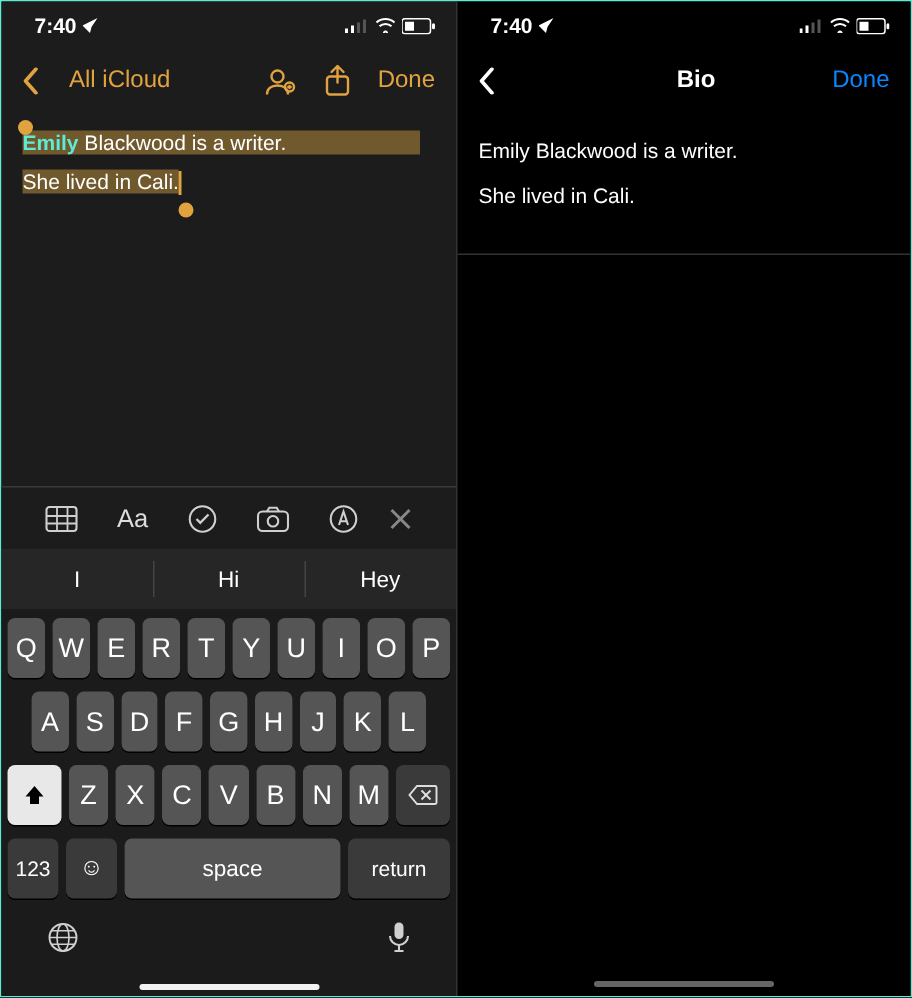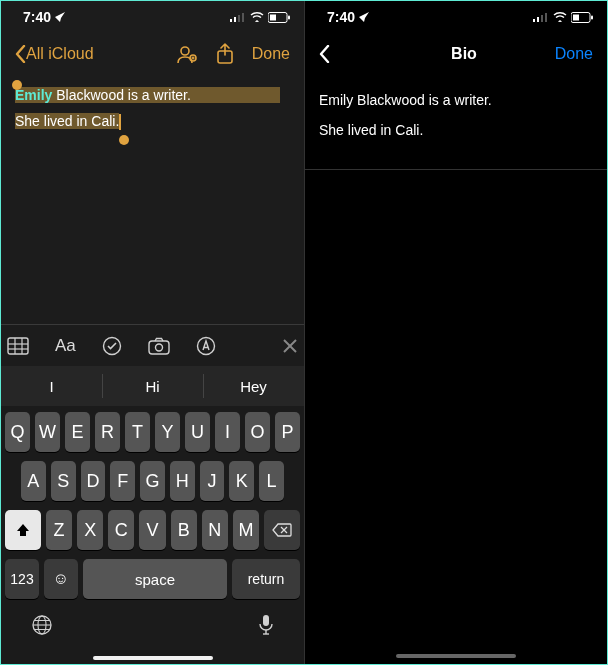--- a/index.html
+++ b/index.html
@@ -10,21 +10,21 @@
   .right { width:304px; background:#000; border-left:1px solid #333; }
 
   
   .status { height:32px; display:flex; align-items:center; justify-content:space-between; padding:0 14px 0 22px; color:#fff; font-size:14px; font-weight:600; }
   .status .time { display:flex; align-items:center; gap:4px; }
   .status .right-icons { display:flex; align-items:center; gap:4px; }
   .sig-icon, .wifi-icon, .batt-icon, .loc-icon { display:inline-flex; }
 
   
   .nav { height:42px; display:flex; align-items:center; justify-content:space-between; padding:0 14px; }
-  .nav .back { display:flex; align-items:center; gap:0; font-size:16px; }
+  .nav .back { display:flex; align-items:center; gap:20px; font-size:16px; }
   .nav .actions { display:flex; align-items:center; gap:18px; }
   .yellow { color:#e0a340; }
   .blue { color:#0a84ff; font-size:16px; font-weight:500; }
   .title-center { position:absolute; left:16px; right:0; text-align:center; color:#fff; font-size:16px; font-weight:600; pointer-events:none; }
 
   
   .note-body { position:relative; padding:10px 14px; color:#fff; }
   .hl { background:rgba(180,140,60,0.55); }
   .line { font-size:14px; line-height:20px; }
   .bold { font-weight:700; color:#5eead4; }
@@ -32,21 +32,21 @@
   .sel-handle { width:10px; height:10px; border-radius:50%; background:#e0a340; position:absolute; }
   .sel-top { left:11px; top:5px; }
   .sel-bot { left:118px; top:60px; }
 
   
   .bio-body { padding:14px 14px; color:#fff; }
   .bio-line { font-size:14px; line-height:22px; margin-bottom:8px; }
   .sep { height:1px; background:#333; margin-top:6px; }
 
   
-  .kb-toolbar { position:absolute; bottom:298px; left:0; right:0; height:42px; display:flex; align-items:center; justify-content:space-between; padding:0 6px; background:#1c1c1c; border-top:1px solid #3a3a3a; }
+  .kb-toolbar { position:absolute; bottom:298px; left:0; right:0; height:42px; display:flex; align-items:center; justify-content:space-between; padding:0 29px; background:#1c1c1c; border-top:1px solid #3a3a3a; }
   .kb-toolbar .tools { display:flex; gap:26px; align-items:center; color:#cfcfcf; }
   .tool { display:flex; align-items:center; justify-content:center; }
   .aa { font-size:17px; font-weight:500; color:#dcdcdc; }
 
   
   .sugg { position:absolute; bottom:258px; left:0; right:0; height:40px; display:flex; background:#262626; }
   .sugg .cell { flex:1; display:flex; align-items:center; justify-content:center; color:#fff; font-size:15px; position:relative; }
   .sugg .cell + .cell::before { content:""; position:absolute; left:0; top:8px; bottom:8px; width:1px; background:#444; }
 
   

